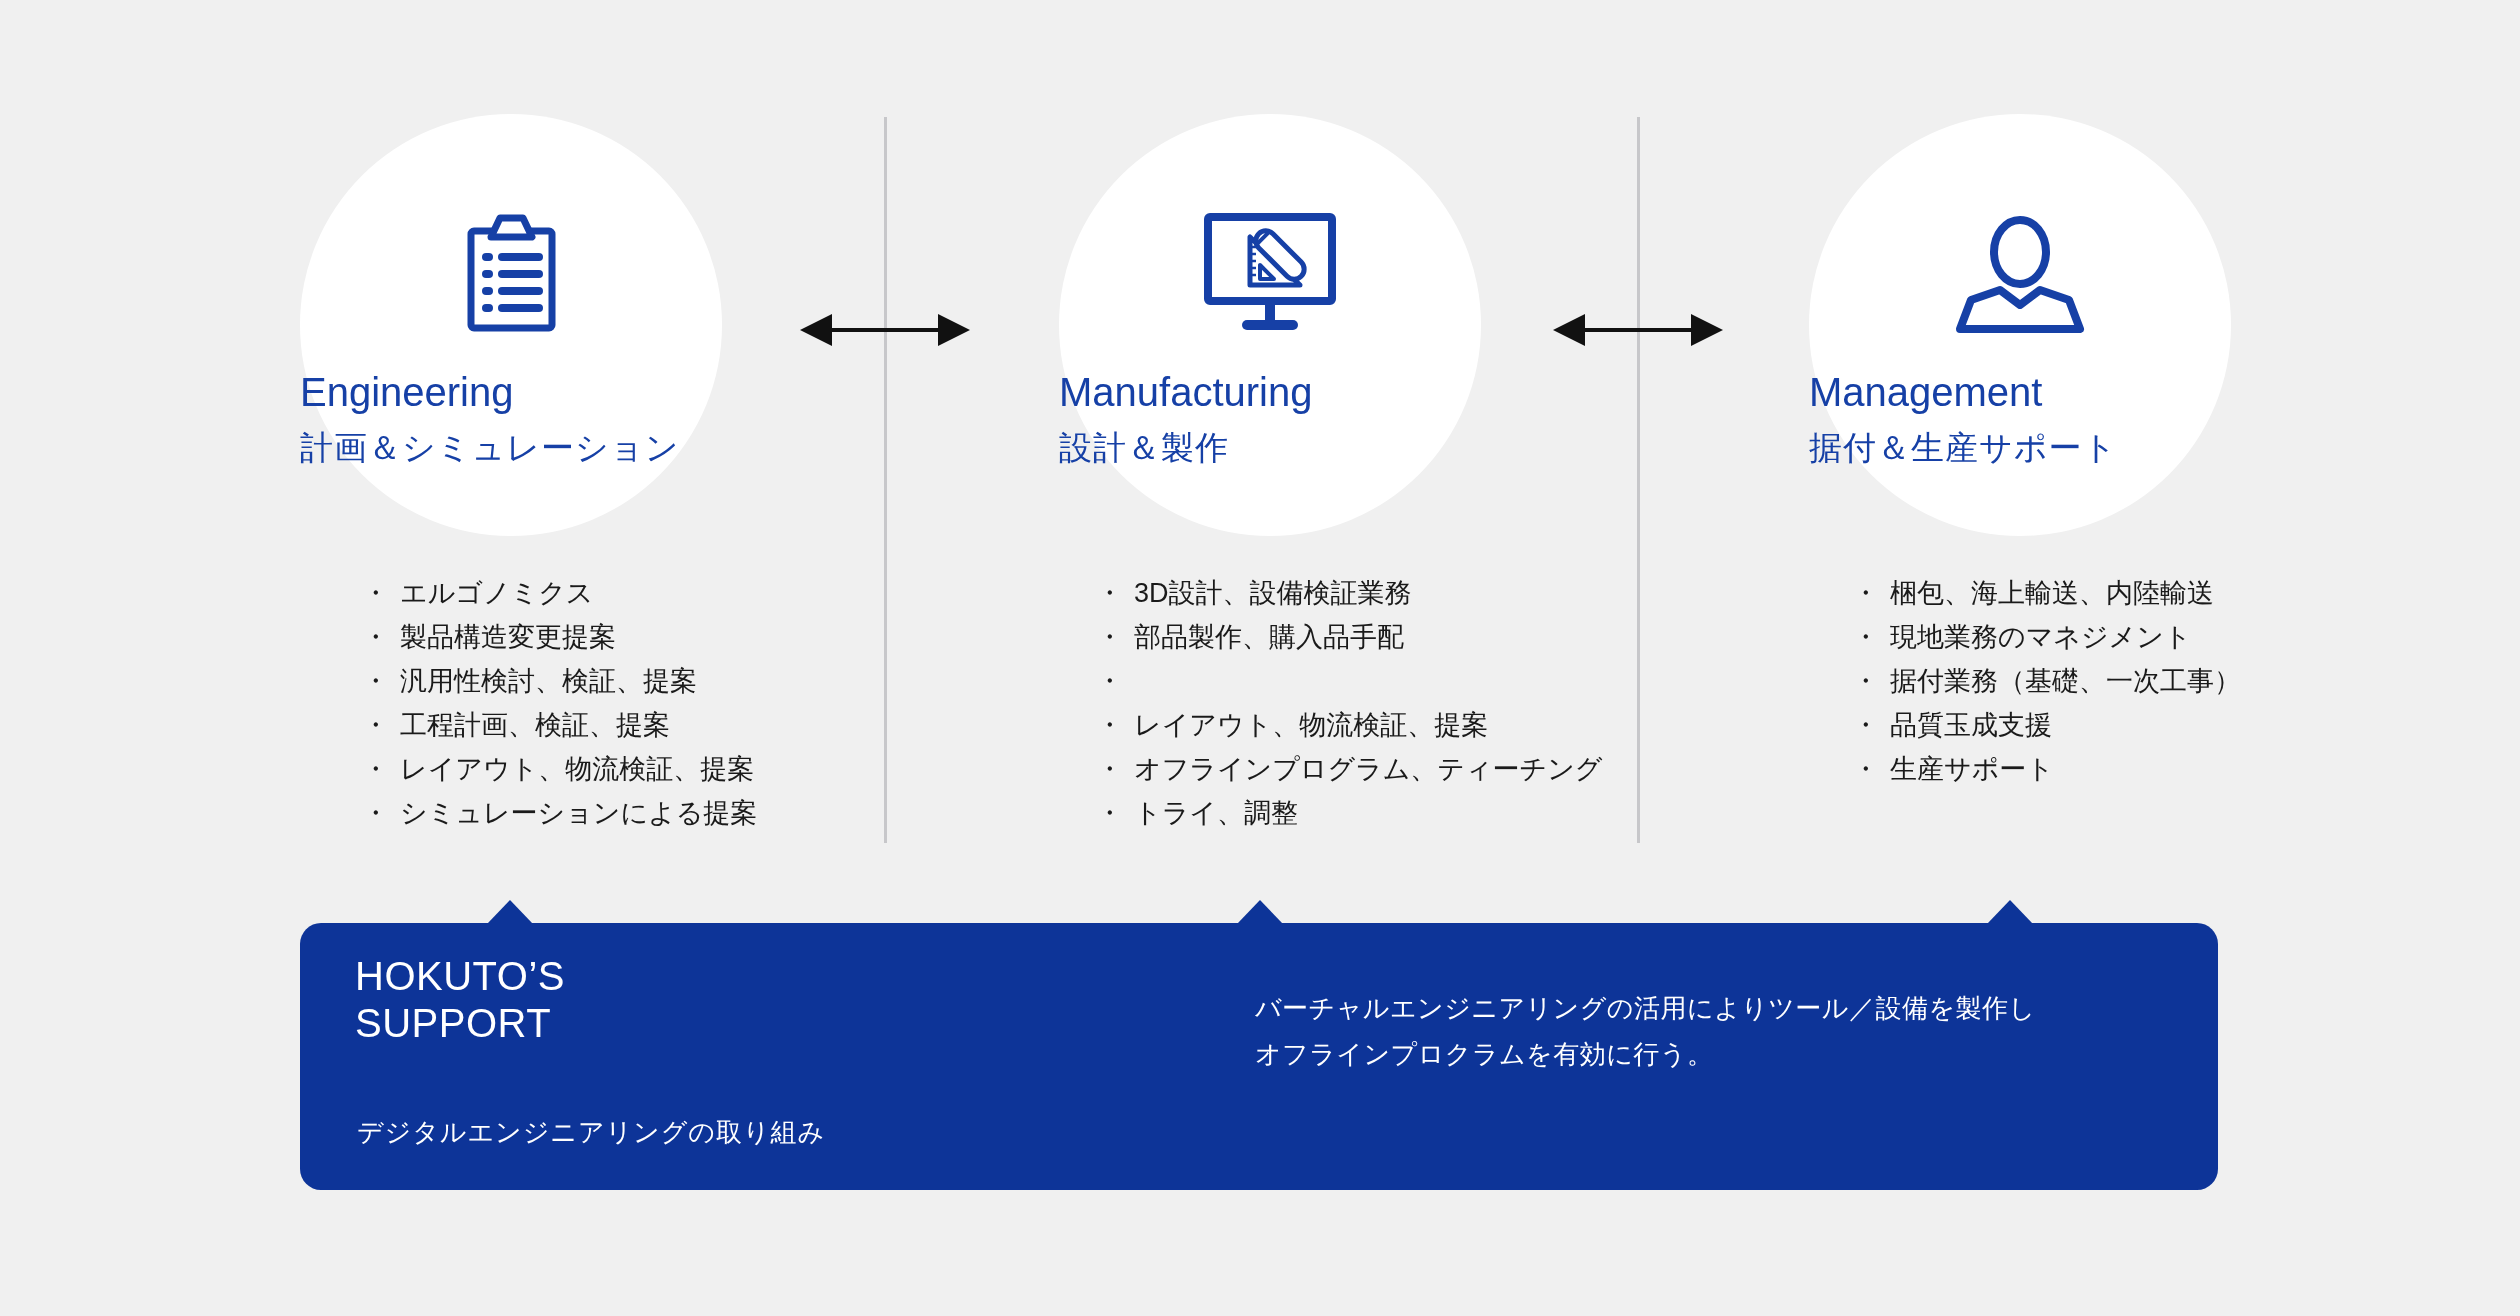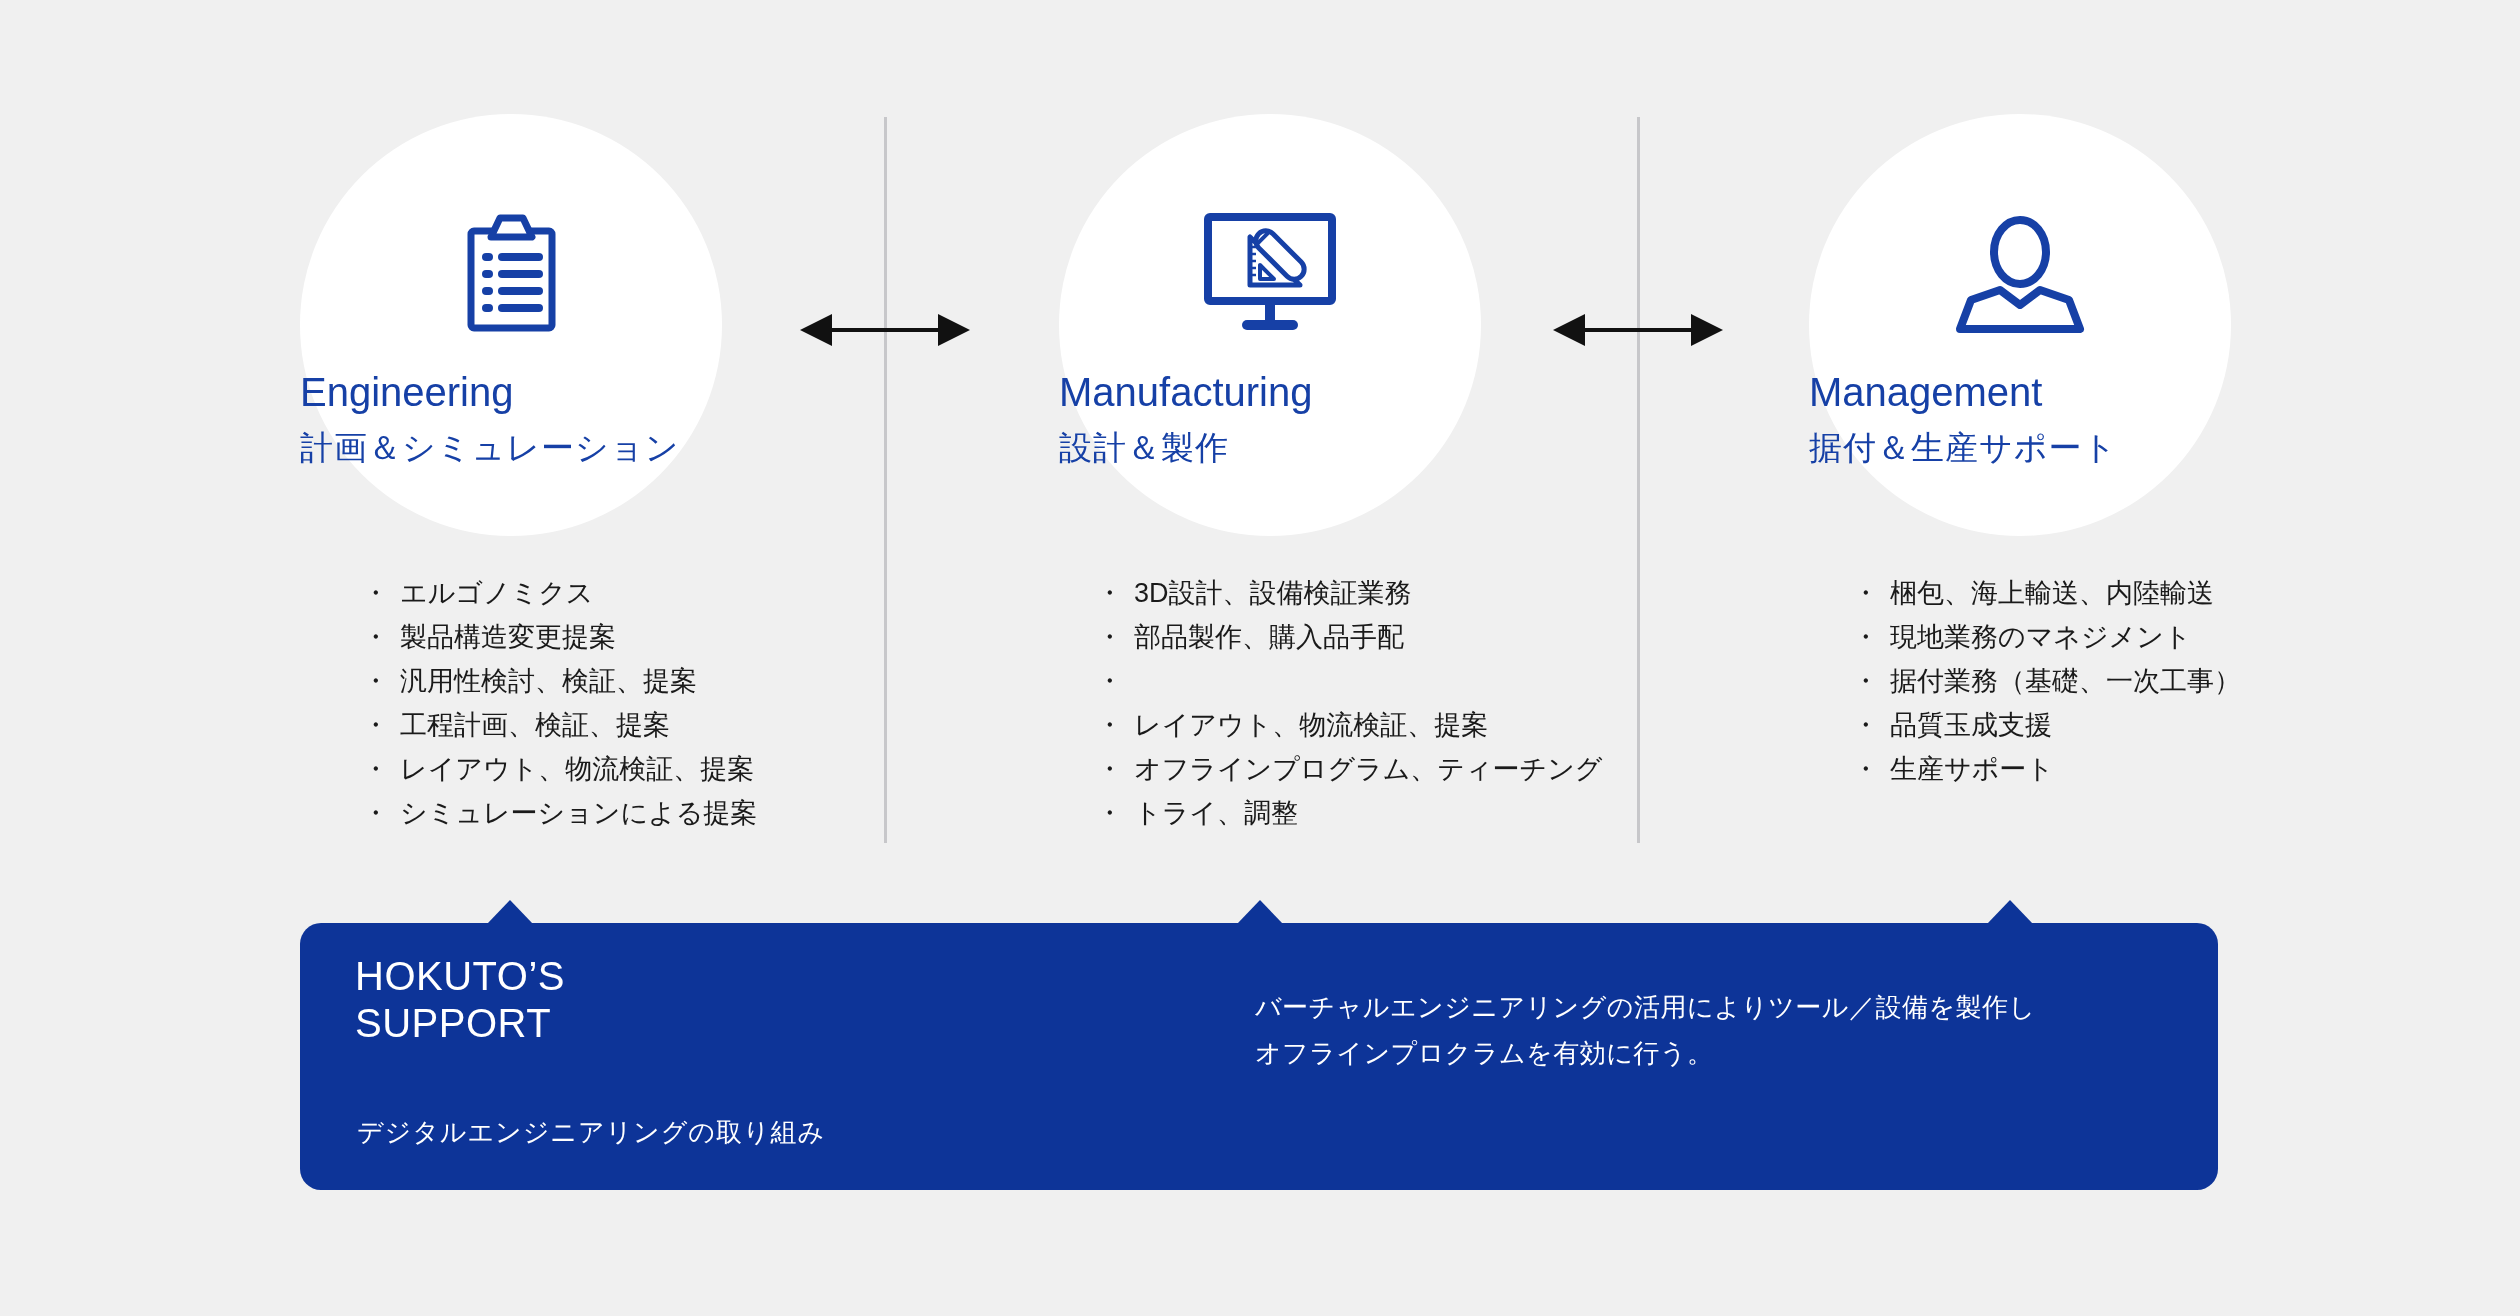--- a/index.html
+++ b/index.html
@@ -39,21 +39,21 @@
     border-bottom:24px solid #0D3498;
   }
   .t0{left:187px}.t1{left:937px}.t2{left:1687px}
   .banner-title{
     position:absolute; left:55px; top:30px; color:#FFFFFF;
     font-size:40px; line-height:47px; letter-spacing:0.5px;
   }
   .banner-sub{position:absolute; left:57px; top:192px; color:#ffffff; font-size:26px; letter-spacing:1px;font-family:Liberation Serif, serif;}
   .banner-desc{
     position:absolute; left:955px; top:62px; color:#FFFFFF;
-    font-size:26px; line-height:46px; letter-spacing:0.5px;font-family:Liberation Serif, serif;
+    font-size:26px; line-height:46px; letter-spacing:0.5px;
   }
   svg{display:block;}
 </style>
 </head>
 <body>
 
 <div class="canvas">
 
   <div class="divider d0"></div>
   <div class="divider d1"></div>

